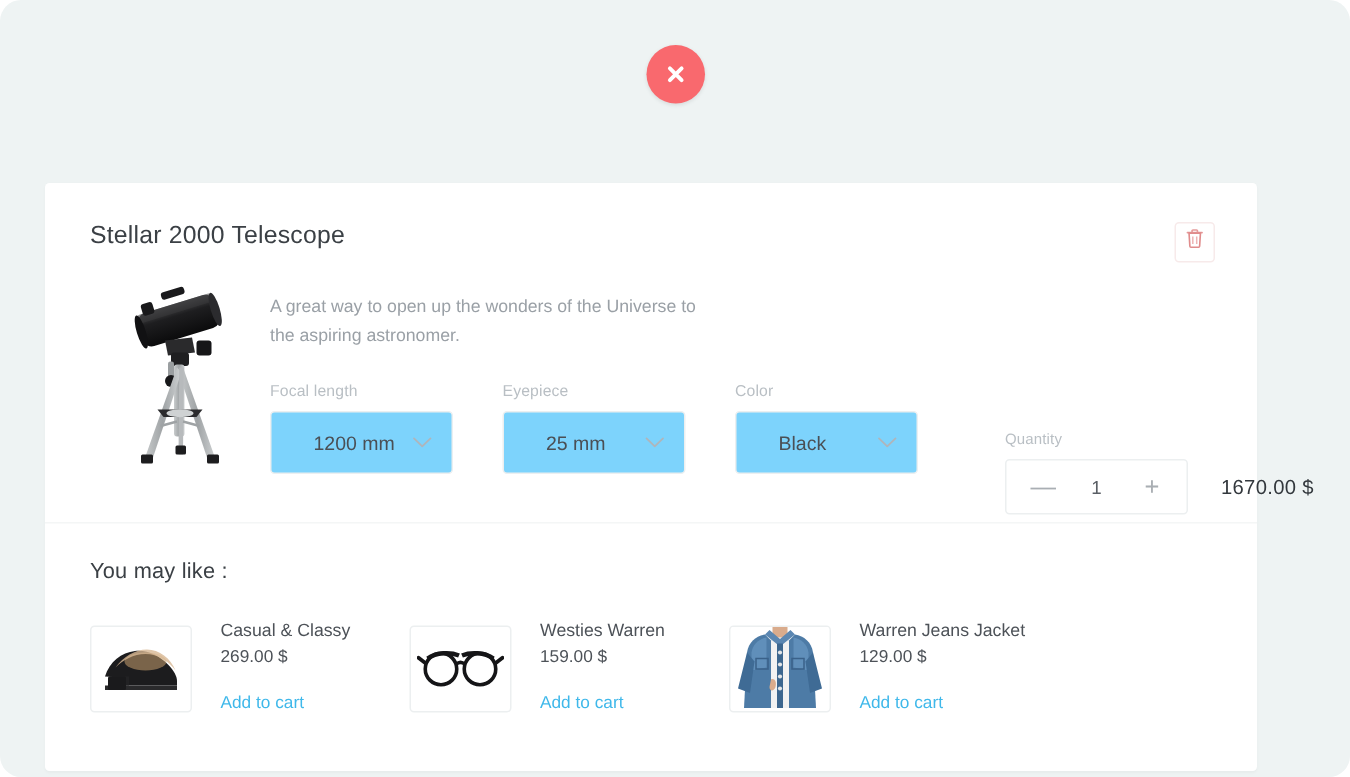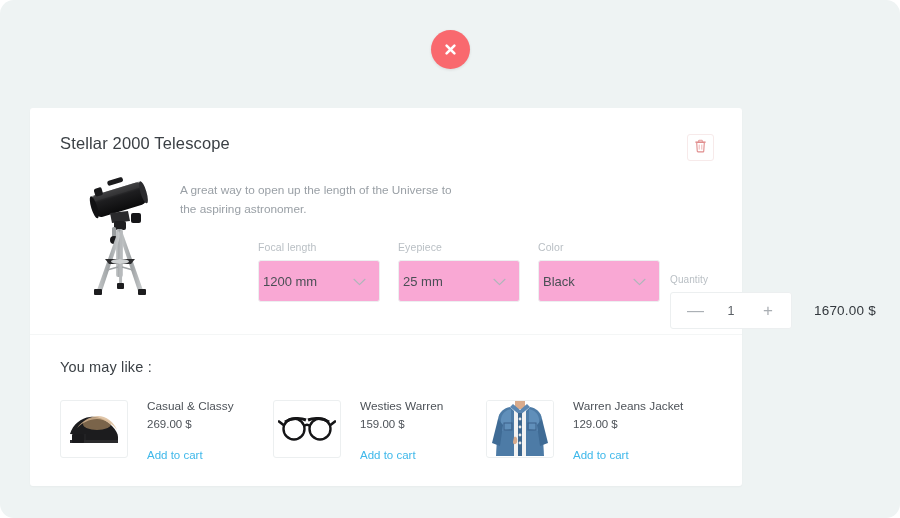--- a/index.html
+++ b/index.html
@@ -42,22 +42,22 @@
     justify-content: center;
     cursor: pointer;
     box-shadow: 0 1px 3px rgba(0,0,0,.10);
   }
   .close-btn svg { display: block; }
 
   
   .card {
     position: absolute;
     left: 30px;
-    top: 108px;
-    width: 712px;
+    top: 122px;
+    width: 808px;
     background: #ffffff;
     border-radius: 3px;
     box-shadow: 0 1px 2px rgba(0,0,0,.03);
   }
 
   .product-section {
     position: relative;
     padding: 26px 30px 30px 30px;
     border-bottom: 1px solid #f4f6f6;
     box-sizing: border-box;
@@ -109,43 +109,42 @@
   .desc {
     font-size: 11.8px;
     line-height: 1.62;
     color: #9aa0a6;
     max-width: 285px;
     margin: 0 0 22px 0;
   }
 
   .options-row {
     display: flex;
-    gap: 18px;
-    justify-content: flex-end;
+    gap: 33px;
   }
   .option {
     width: 122px;
   }
   .option-label {
     font-size: 10.5px;
     color: #b9bfc4;
     margin-bottom: 7px;
     letter-spacing: .1px;
   }
   .select-box {
     height: 42px;
     border: 1px solid #eceff0;
     border-radius: 3px;
     display: flex;
     align-items: center;
     justify-content: space-between;
-    padding: 0 13px 0 4px;
+    padding: 0 13px 0 28px;
     box-sizing: border-box;
     cursor: pointer;
-    background: #f9a8d4;
+    background: #7dd3fc;
   }
   .select-value {
     font-size: 13px;
     color: #4a4f55;
   }
   .chev { display: block; }
 
   
   .qty-col {
     position: absolute;
@@ -190,35 +189,35 @@
   .price {
     margin-left: 22px;
     font-size: 13.5px;
     color: #33383d;
     white-space: nowrap;
     letter-spacing: .2px;
   }
 
   
   .reco-section {
-    padding: 24px 30px 25px 30px;
+    padding: 24px 30px 39px 30px;
   }
   .reco-title {
     font-size: 14.5px;
     color: #3b4045;
     margin: 0 0 22px 0;
     font-weight: 400;
     letter-spacing: .15px;
   }
   .reco-list {
     display: flex;
   }
   .reco-item {
     display: flex;
-    align-items: center;
+    align-items: flex-end;
     width: 213px;
     flex: 0 0 213px;
   }
   .reco-thumb {
     width: 68px;
     height: 58px;
     border: 1px solid #eceff0;
     border-radius: 3px;
     background: #fff;
     flex: 0 0 68px;
@@ -329,21 +328,21 @@
               <rect x="20" y="118" width="8" height="6" rx="1" fill="#1d1d1f"></rect>
               <rect x="64" y="118" width="8" height="6" rx="1" fill="#1d1d1f"></rect>
               <rect x="43" y="112" width="7" height="6" rx="1" fill="#1d1d1f"></rect>
 
               <path d="M33 99 L44 96 M59 99 L48 96" stroke="#9fa3a5" stroke-width="1.6"></path>
             </svg>
           </span>
         </div>
 
         <div class="detail-col">
-          <p class="desc">A great way to open up the length of the Universe to the aspiring astronomer.</p>
+          <p class="desc">A great way to open up the wonders of the Universe to the aspiring astronomer.</p>
 
           <div class="options-row">
 
             <div class="option">
               <div class="option-label">Focal length</div>
               <div class="select-box">
                 <span class="select-value">1200 mm</span>
                 <span class="chev">
                   <svg width="13" height="8" viewBox="0 0 13 8">
                     <path d="M1 1.3 L6.5 6.6 L12 1.3" fill="none" stroke="#b0b5ba" stroke-width="1.2" stroke-linecap="round" stroke-linejoin="round"></path>

